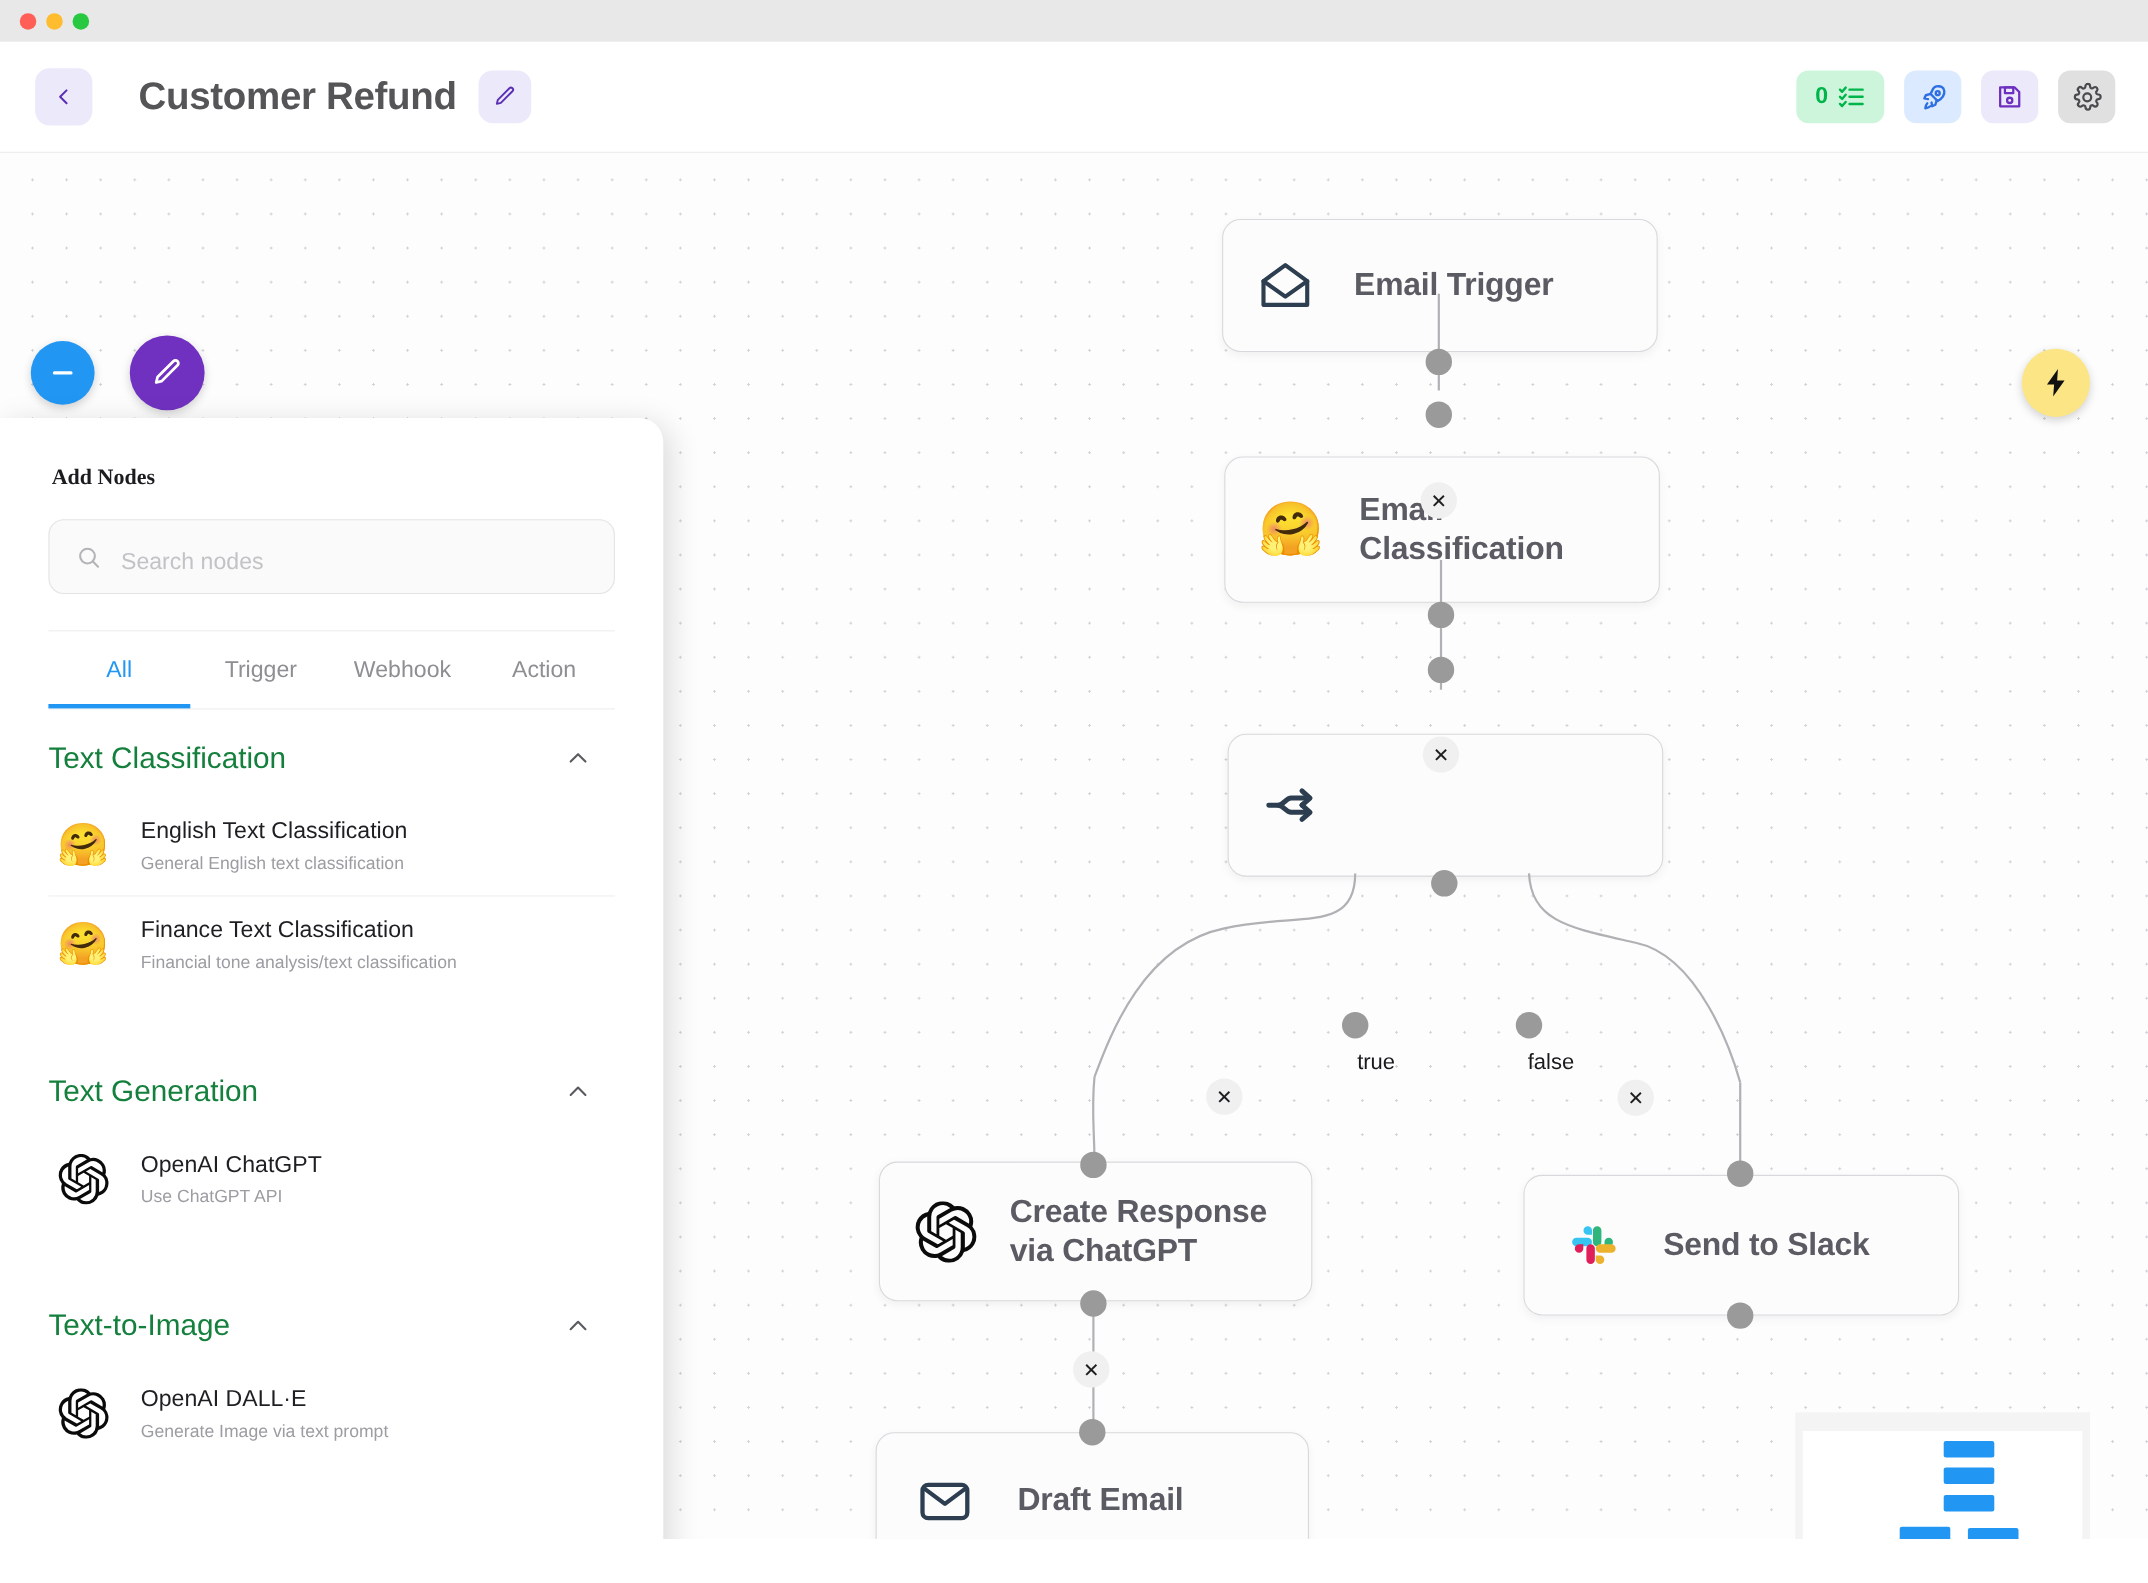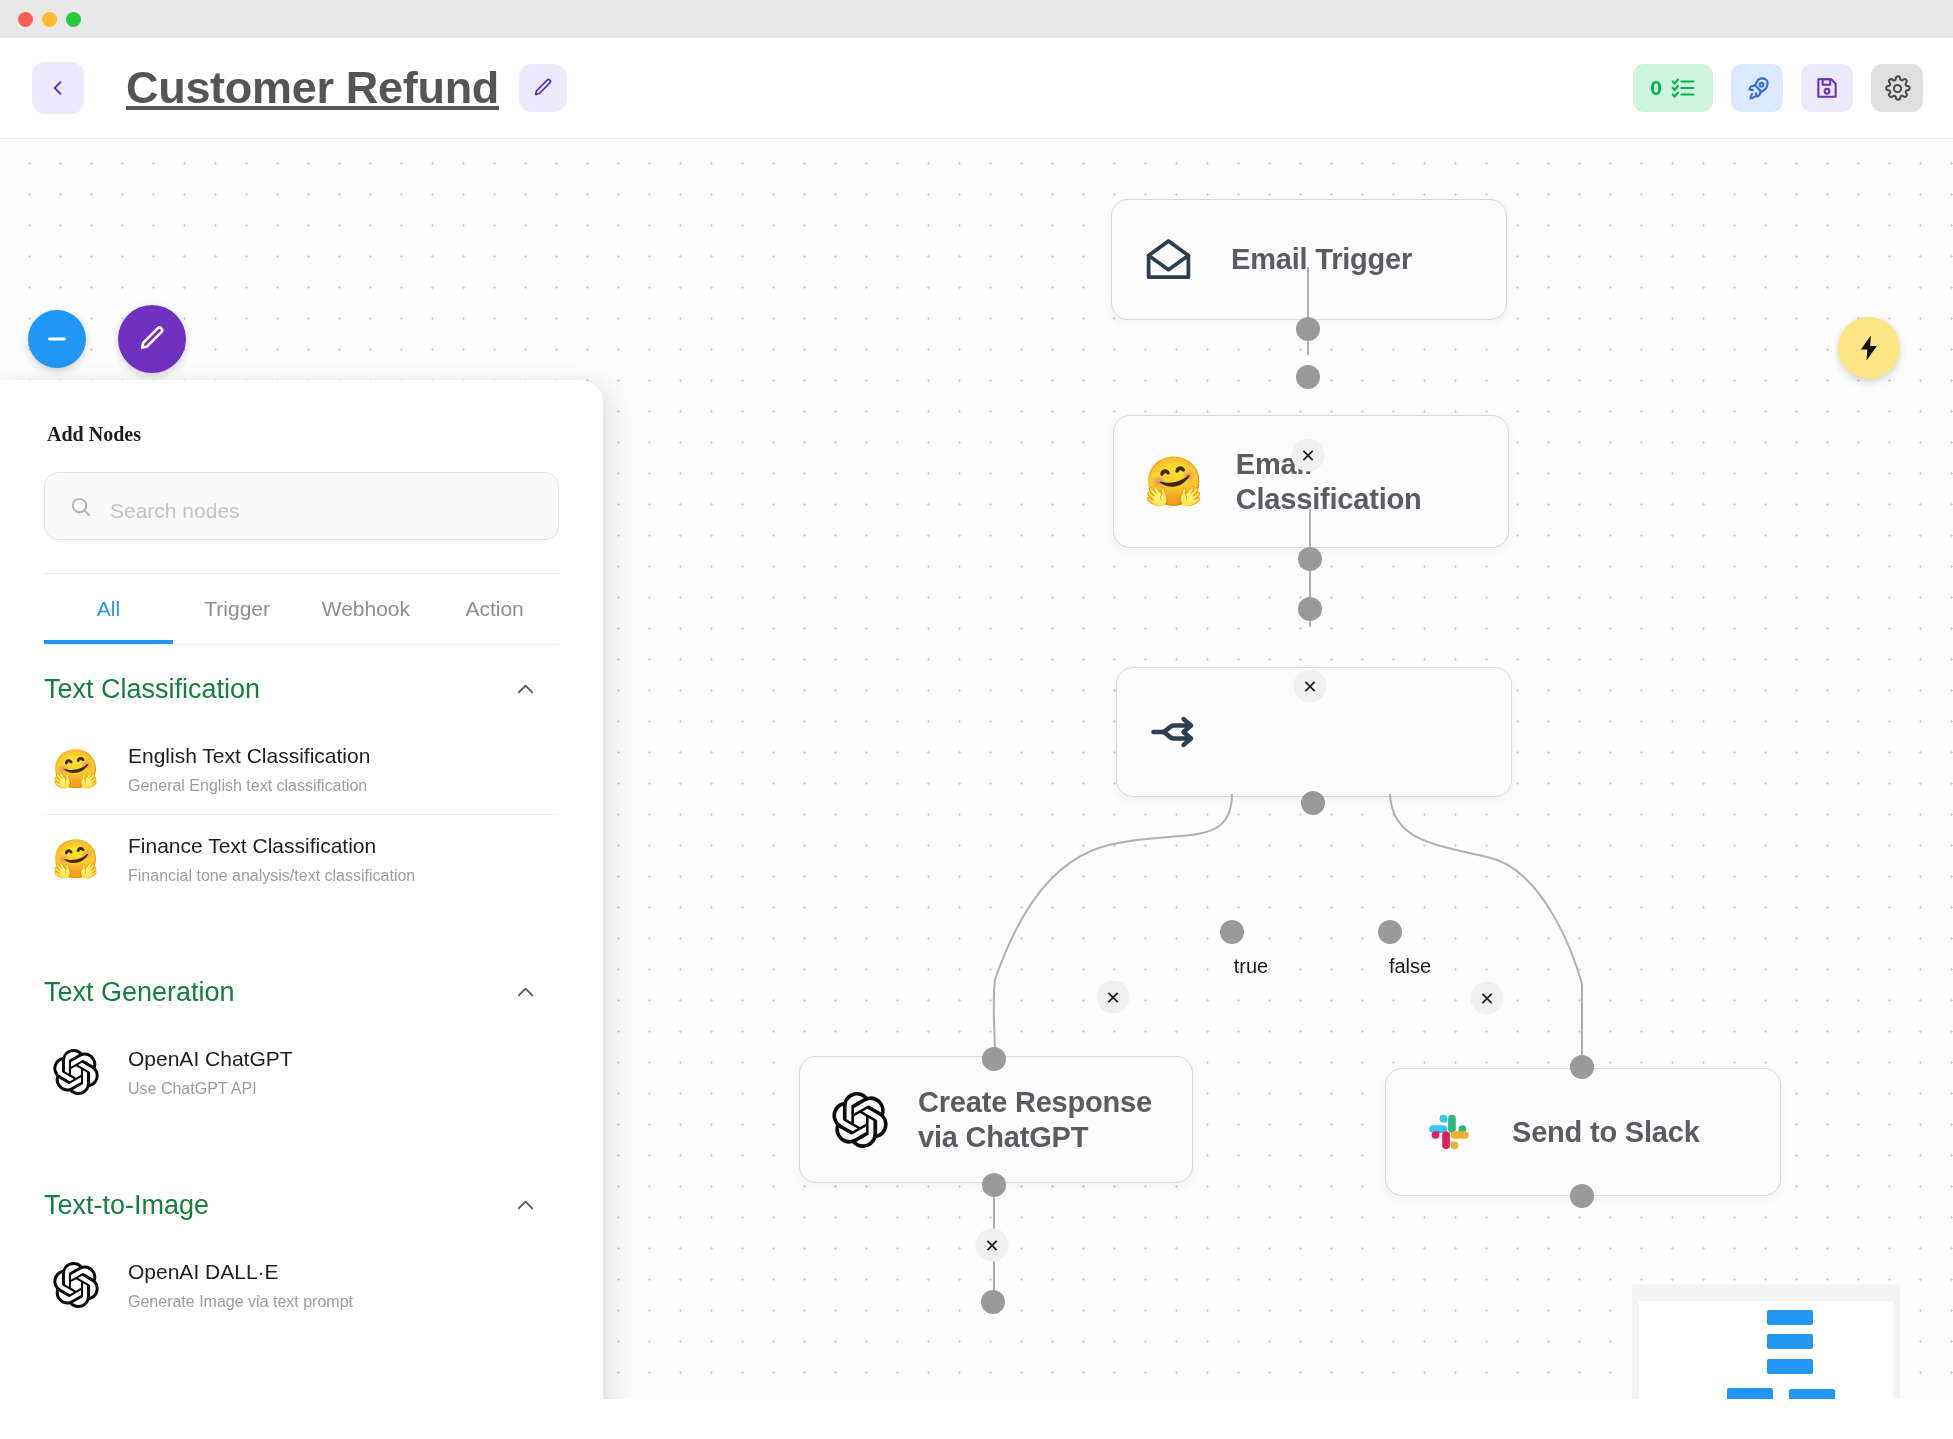--- a/index.html
+++ b/index.html
@@ -23,23 +23,22 @@
   .appheader {
     height:101px; background:#fff; border-bottom:1px solid #ececec;
     display:flex; align-items:center; padding:0 30px 0 32px;
   }
   .back-btn {
     width:52px; height:52px; border-radius:13px; background:#ece9fb;
     display:flex; align-items:center; justify-content:center; cursor:pointer; flex:0 0 auto;
   }
   .back-btn svg { width:20px; height:20px; }
   .page-title {
-    font-size:45px; font-weight:700; color:#555558; margin-left:42px; letter-spacing:-0.3px;
+    font-size:35px; font-weight:700; color:#555558; margin-left:42px; letter-spacing:-0.3px;
     white-space:nowrap;
-    text-decoration:underline;
   }
   .edit-title-btn {
     width:48px; height:48px; border-radius:13px; background:#ece9fb; margin-left:20px;
     display:flex; align-items:center; justify-content:center; cursor:pointer; flex:0 0 auto;
   }
   .edit-title-btn svg{ width:22px; height:22px; }
   .header-actions { margin-left:auto; display:flex; align-items:center; gap:18px; }
   .hbtn {
     height:48px; border-radius:11px; display:flex; align-items:center; justify-content:center;
     cursor:pointer; padding:0 12px;
@@ -308,20 +307,29 @@
           <path fill="#2EB67D" d="M21.9 10.3a2.2 2.2 0 1 0-4.4 0v2.2h2.2a2.2 2.2 0 0 0 2.2-2.2zM15.9 10.3V4.4a2.2 2.2 0 1 0-4.4 0v5.9a2.2 2.2 0 1 0 4.4 0z"></path>
           <path fill="#ECB22E" d="M15.2 21.8a2.2 2.2 0 1 0 0-4.4H13v2.2a2.2 2.2 0 0 0 2.2 2.2zM15.2 15.9h5.9a2.2 2.2 0 1 0 0-4.4h-5.9a2.2 2.2 0 0 0 0 4.4z"></path>
           <path fill="#E01E5A" d="M2.1 13.7a2.2 2.2 0 1 0 4.4 0v-2.2H4.3a2.2 2.2 0 0 0-2.2 2.2zM8.1 13.7v5.9a2.2 2.2 0 1 0 4.4 0v-5.9a2.2 2.2 0 0 0-4.4 0z"></path>
         </svg>
       </span>
       <span class="fn-label">Send to Slack</span>
     </div>
     <div class="handle" style="left:1582px; top:928px;"></div>
     <div class="handle" style="left:1582px; top:1057px;"></div>
 
+    <div class="fnode" style="left:796px; top:1163px; width:394px; height:125px; padding-left:36px; gap:40px;">
+      <span class="fn-icon">
+        <svg viewBox="0 0 24 24" width="52" height="52" fill="none" stroke="#2c3e50" stroke-width="1.8" stroke-linejoin="round" stroke-linecap="round">
+          <rect x="2.6" y="5" width="18.8" height="14" rx="2.4"></rect>
+            <path d="M3.4 6.6 12 13l8.6-6.4"></path>
+        </svg>
+      </span>
+      <span class="fn-label">Draft Email</span>
+    </div>
     <div class="handle" style="left:993px; top:1163px;"></div>
 
     <div class="minimap">
       <div class="minimap-inner">
         <div class="mm-node" style="left:128px; top:9px;  width:46px; height:15px;"></div>
         <div class="mm-node" style="left:128px; top:33px; width:46px; height:15px;"></div>
         <div class="mm-node" style="left:128px; top:58px; width:46px; height:15px;"></div>
         <div class="mm-node" style="left:88px;  top:87px; width:46px; height:15px;"></div>
         <div class="mm-node" style="left:150px; top:88px; width:46px; height:15px;"></div>
 

